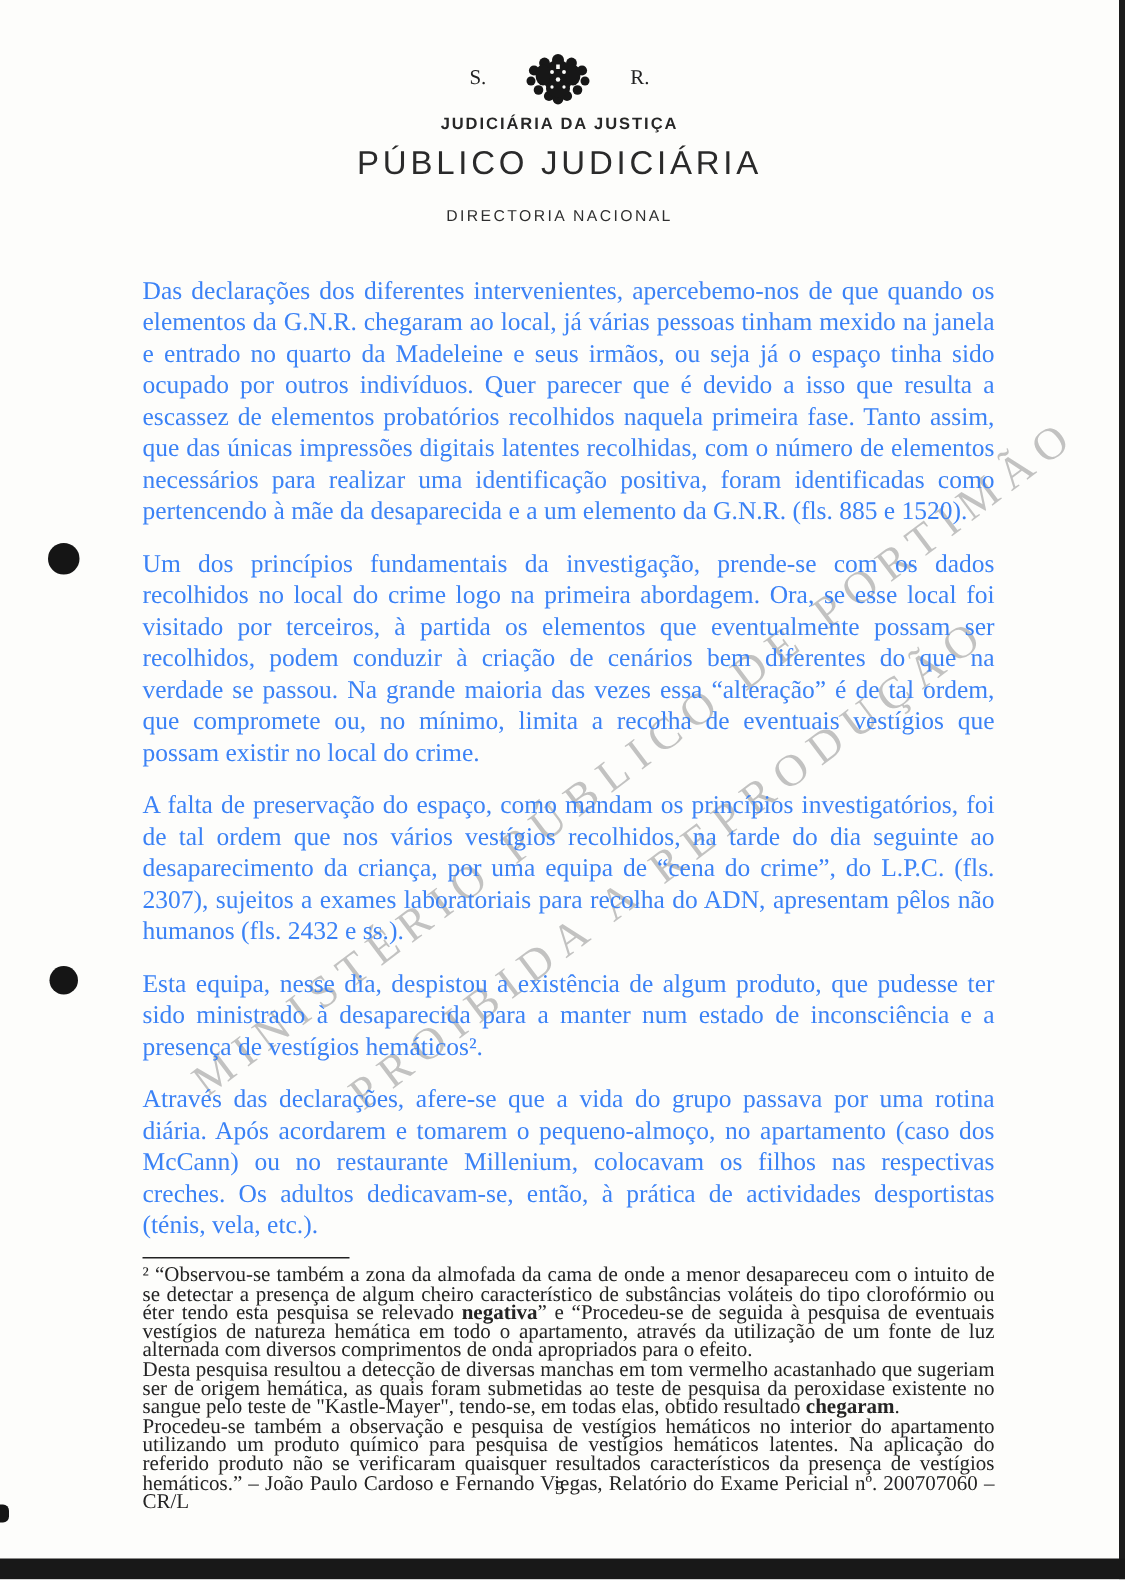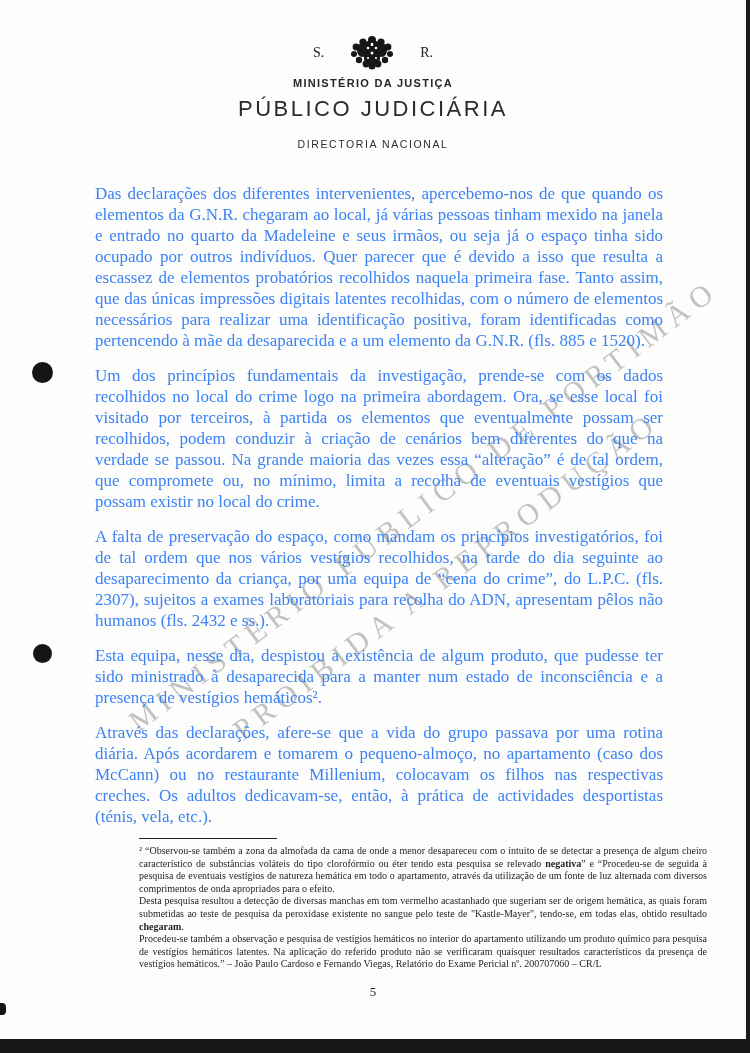--- a/index.html
+++ b/index.html
@@ -57,21 +57,21 @@
   .doc-body p{
     margin:0 0 14px 0;
     font-size:17px;line-height:21px;
     text-align:justify;
     color:#3b82f6;
   }
 
   
   .footnote{
     position:absolute;left:95px;top:838px;width:568px;z-index:2;
-    font-size:10px;line-height:12.6px;text-align:justify;color:#242424;margin-left:44px;
+    font-size:14px;line-height:12.6px;text-align:justify;color:#242424;
   }
   .footnote-rule{width:138px;height:1px;background:#222;margin:0 0 6px 0;}
   .footnote-text{white-space:pre-line;}
   .footnote-text .b{font-weight:bold;}
 
   
   .page-number{
     position:absolute;left:0;top:984px;width:746px;text-align:center;
     font-size:13px;color:#1e1e1e;z-index:2;
   }
@@ -114,21 +114,21 @@
             <circle cx="30" cy="14" r="1.3"></circle>
             <circle cx="26" cy="19" r="1.5"></circle>
             <circle cx="22" cy="24" r="1.1"></circle>
             <circle cx="30" cy="24" r="1.1"></circle>
             <rect x="24.8" y="9" width="2.4" height="3"></rect>
           </g>
         </svg>
       </span>
       <span>R.</span>
     </div>
-    <div class="ministry">MINISTÉRIO DA JUSTIÇA</div>
+    <div class="ministry">JUDICIÁRIA DA JUSTIÇA</div>
     <div class="org">PÚBLICO JUDICIÁRIA</div>
     <div class="directorate">DIRECTORIA NACIONAL</div>
   </div>
 
   <div class="doc-body">
     <p>Das declarações dos diferentes intervenientes, apercebemo-nos de que quando os elementos da G.N.R. chegaram ao local, já várias pessoas tinham mexido na janela e entrado no quarto da Madeleine e seus irmãos, ou seja já o espaço tinha sido ocupado por outros indivíduos. Quer parecer que é devido a isso que resulta a escassez de elementos probatórios recolhidos naquela primeira fase. Tanto assim, que das únicas impressões digitais latentes recolhidas, com o número de elementos necessários para realizar uma identificação positiva, foram identificadas como pertencendo à mãe da desaparecida e a um elemento da G.N.R. (fls. 885 e 1520).</p>
     <p>Um dos princípios fundamentais da investigação, prende-se com os dados recolhidos no local do crime logo na primeira abordagem. Ora, se esse local foi visitado por terceiros, à partida os elementos que eventualmente possam ser recolhidos, podem conduzir à criação de cenários bem diferentes do que na verdade se passou. Na grande maioria das vezes essa “alteração” é de tal ordem, que compromete ou, no mínimo, limita a recolha de eventuais vestígios que possam existir no local do crime.</p>
     <p>A falta de preservação do espaço, como mandam os princípios investigatórios, foi de tal ordem que nos vários vestígios recolhidos, na tarde do dia seguinte ao desaparecimento da criança, por uma equipa de “cena do crime”, do L.P.C. (fls. 2307), sujeitos a exames laboratoriais para recolha do ADN, apresentam pêlos não humanos (fls. 2432 e ss.).</p>
     <p>Esta equipa, nesse dia, despistou a existência de algum produto, que pudesse ter sido ministrado à desaparecida para a manter num estado de inconsciência e a presença de vestígios hemáticos².</p>
     <p>Através das declarações, afere-se que a vida do grupo passava por uma rotina diária. Após acordarem e tomarem o pequeno-almoço, no apartamento (caso dos McCann) ou no restaurante Millenium, colocavam os filhos nas respectivas creches. Os adultos dedicavam-se, então, à prática de actividades desportistas (ténis, vela, etc.).</p>

